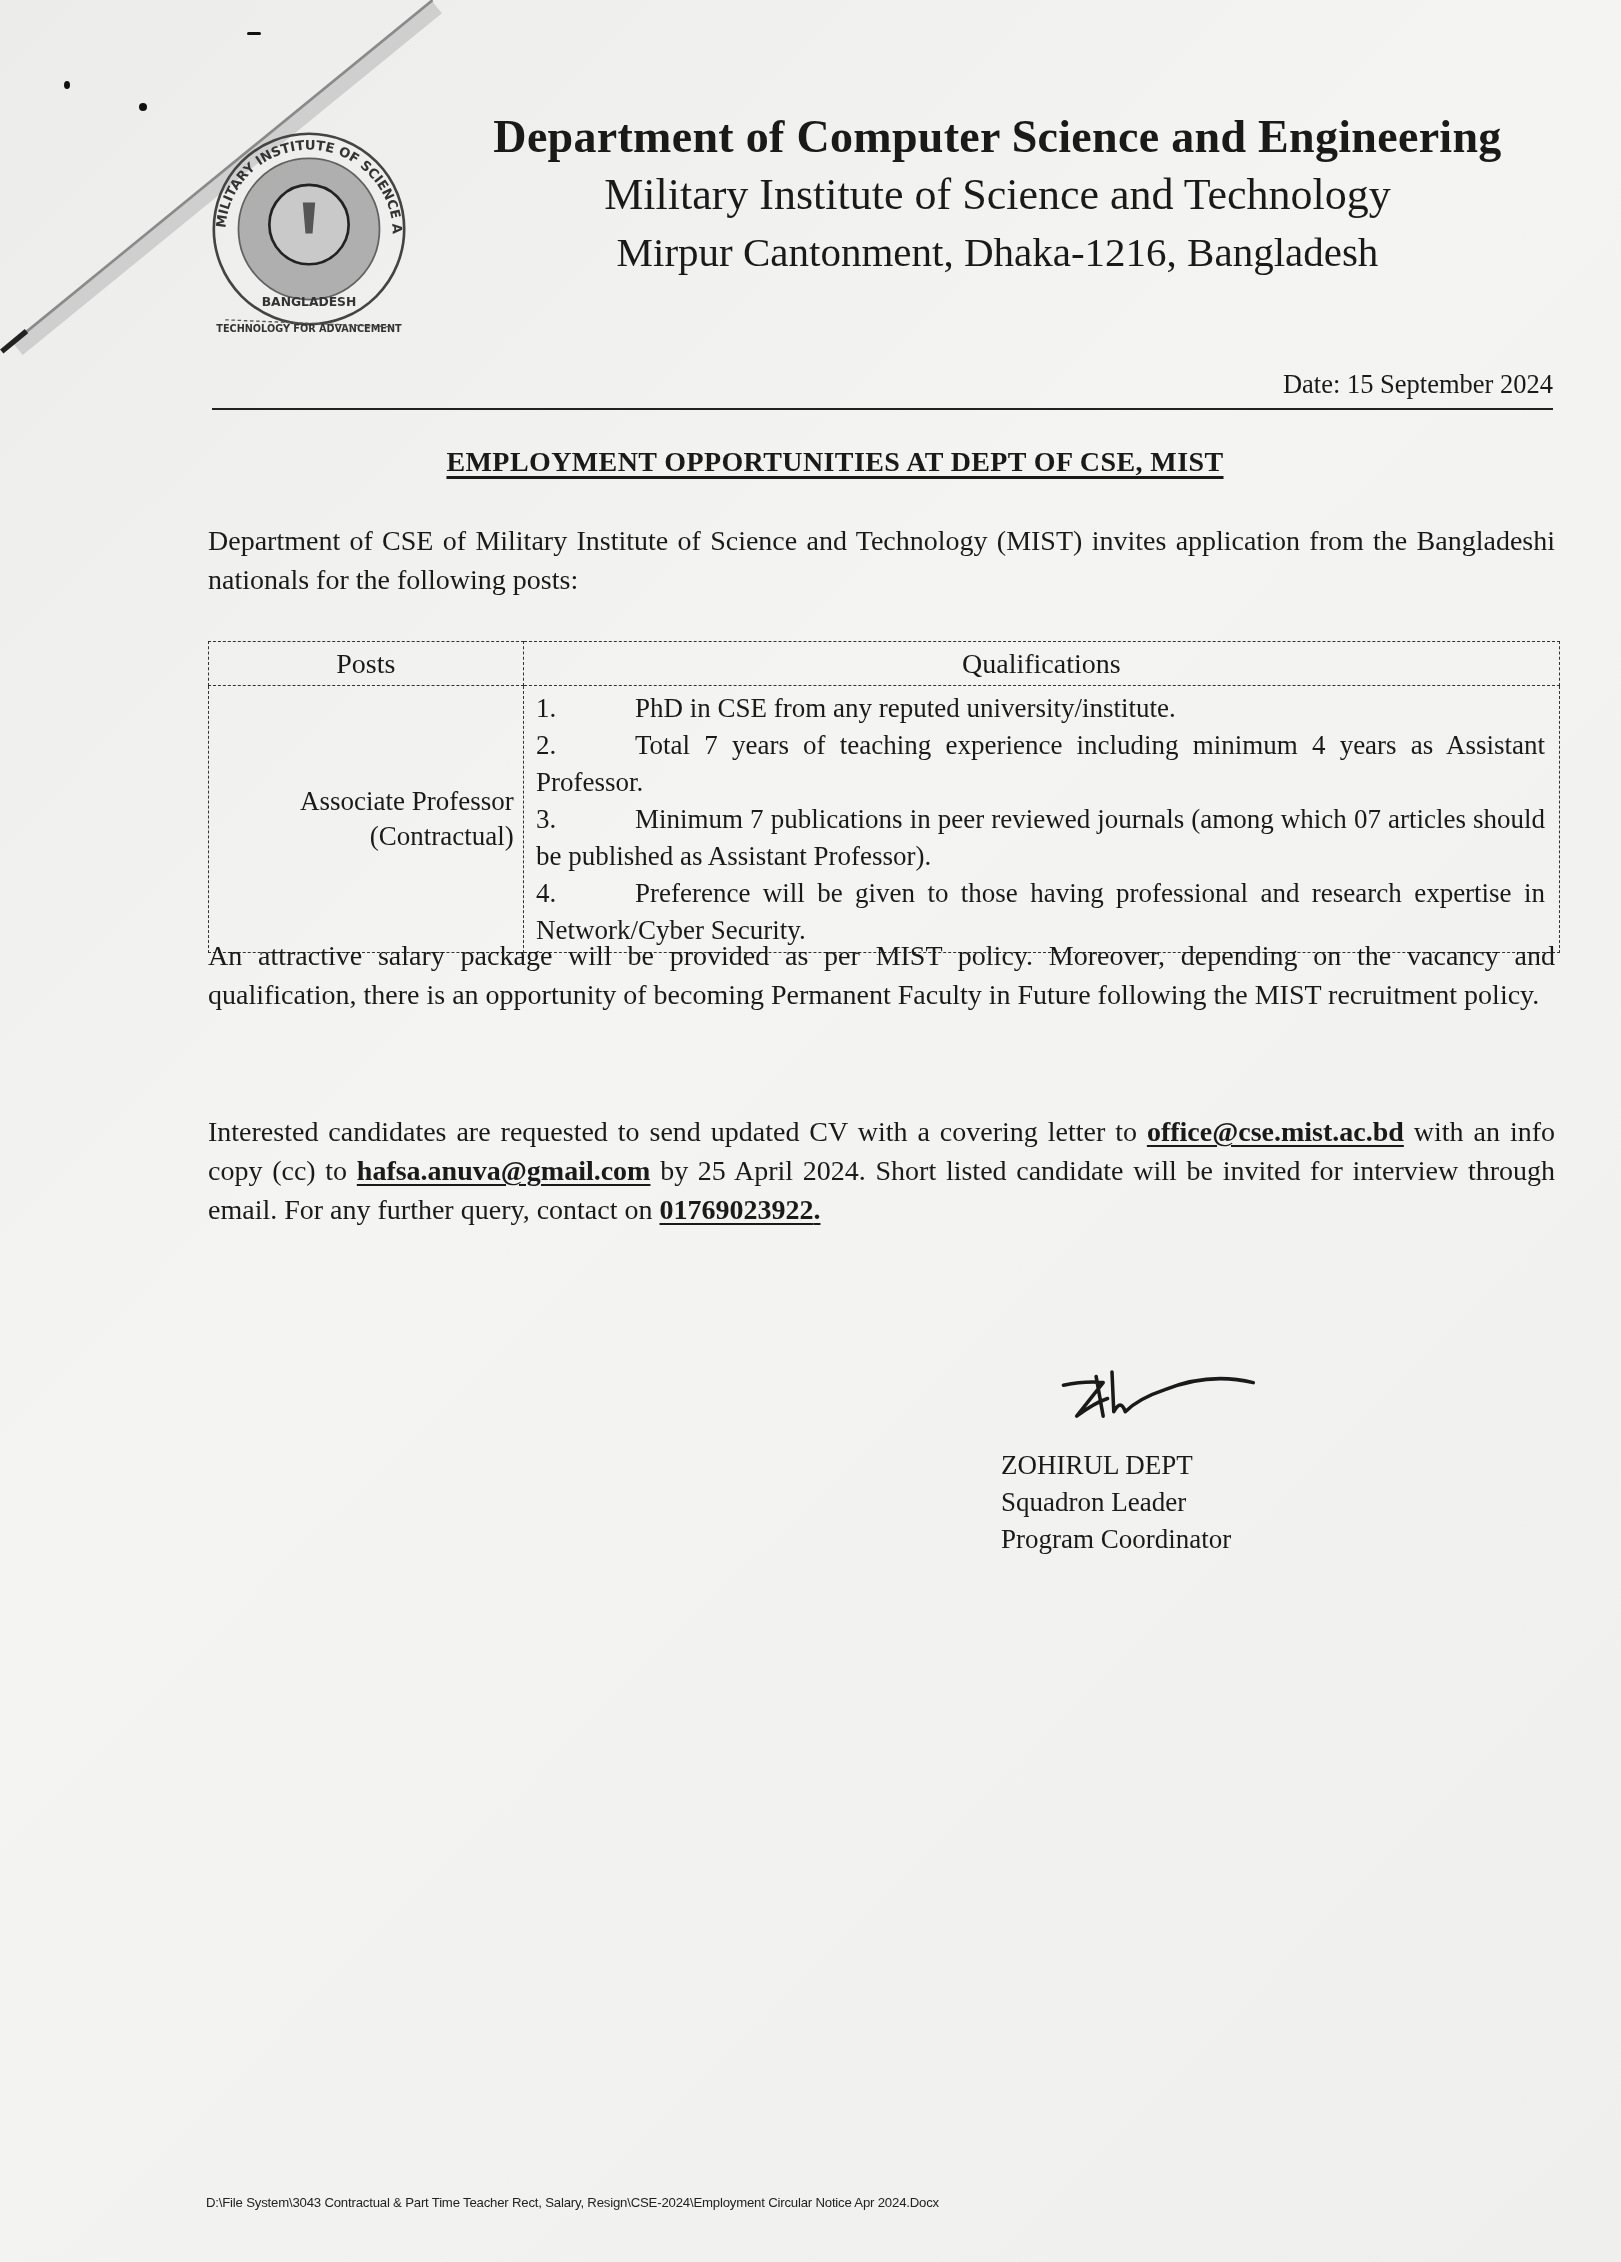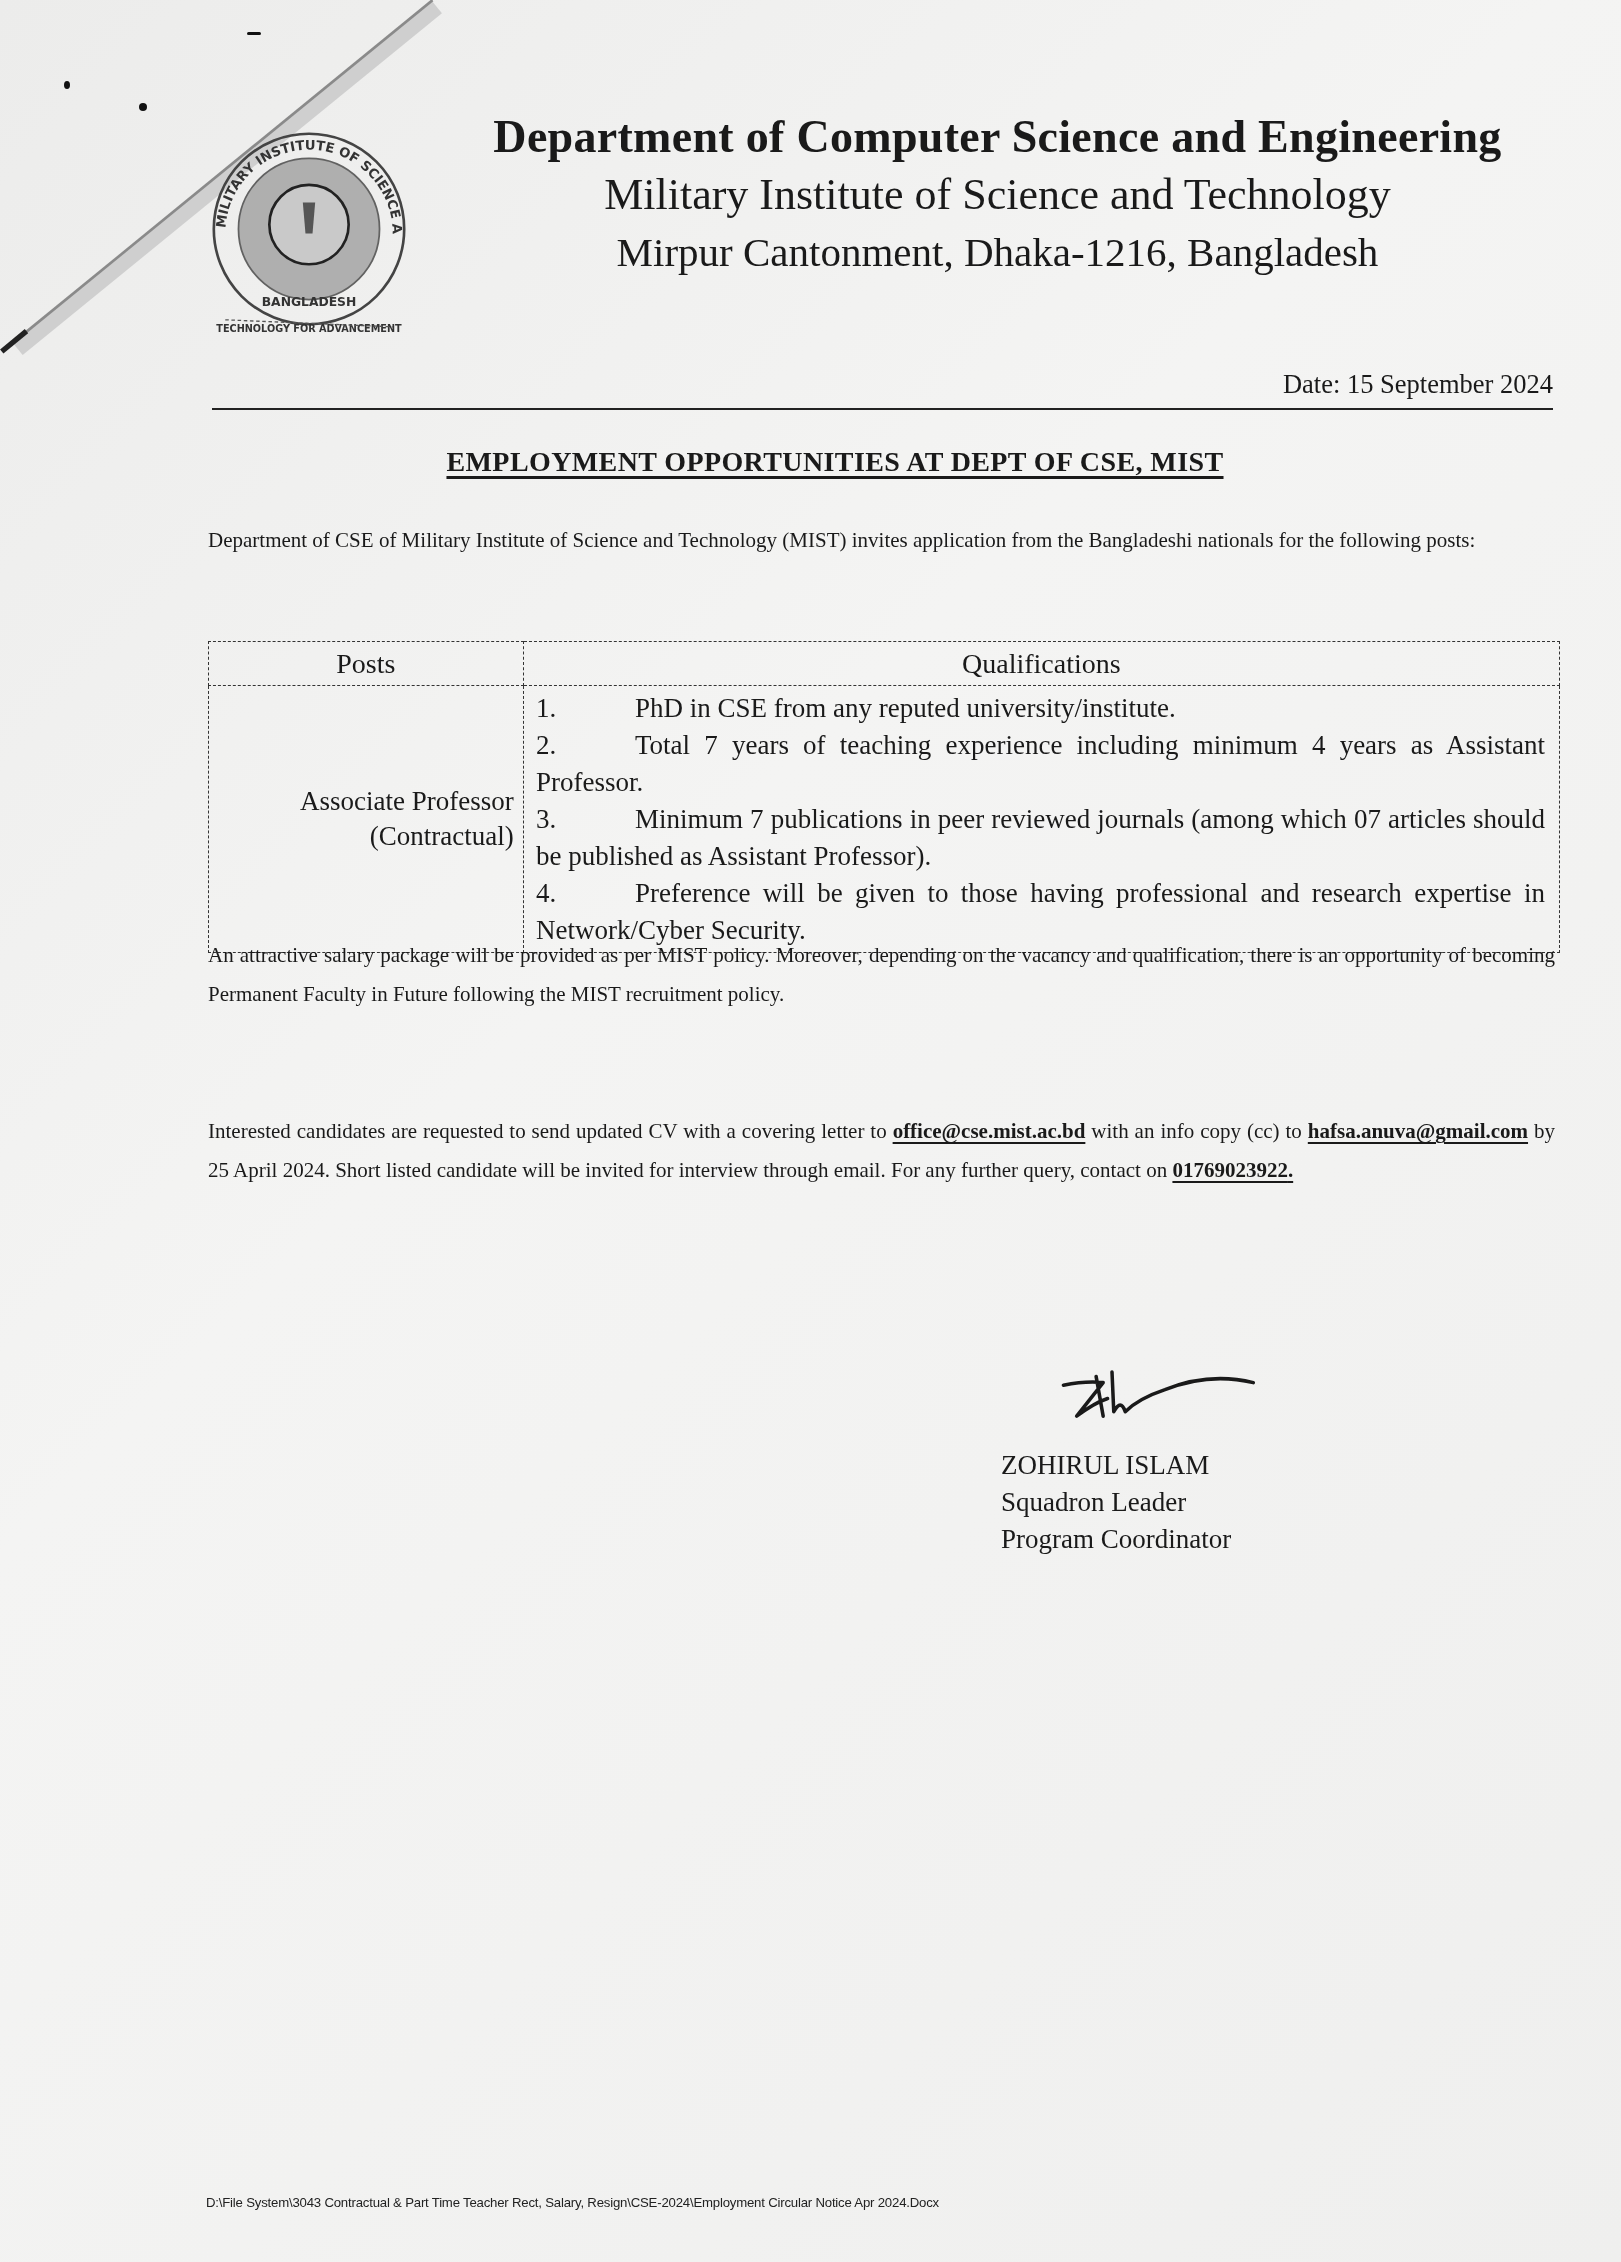--- a/index.html
+++ b/index.html
@@ -13,21 +13,21 @@
   .fold { position: absolute; left: 0; top: 0; width: 459px; height: 371px; pointer-events: none; }
   .dot { position: absolute; background: #111; border-radius: 50%; }
   .logo { position: absolute; left: 190px; top: 110px; width: 238px; height: 238px; }
   .hdr { position: absolute; left: 371px; width: 1253px; text-align: center; }
   .hdr1 { top: 110px; font-size: 46px; font-weight: bold; letter-spacing: 0.3px; }
   .hdr2 { top: 169px; font-size: 44px; }
   .hdr3 { top: 228px; font-size: 41px; }
   .date { position: absolute; right: 69px; top: 369px; font-size: 26.5px; }
   .rule { position: absolute; left: 212px; right: 69px; top: 408px; border-top: 2.6px solid #222; }
   .title { position: absolute; left: 0; right: 0; top: 446px; text-align: center; font-size: 28px; font-weight: bold; text-decoration: underline; text-decoration-thickness: 2.6px; text-underline-offset: 5.3px; letter-spacing: 0.4px; padding-left: 48px; }
-  .para { position: absolute; left: 208px; width: 1347px; font-size: 21px; line-height: 39px; text-align: justify; }
+  .para { position: absolute; left: 208px; width: 1347px; font-size: 28px; line-height: 39px; text-align: justify; }
   .p-intro { top: 521px; }
   .p-salary { top: 936px; }
   .p-apply { top: 1112px; }
   .p-apply .u { font-weight: bold; text-decoration: underline; text-decoration-thickness: 1.8px; text-underline-offset: 3.5px; }
   table.quals { position: absolute; left: 208px; top: 641px; width: 1352px; border-collapse: collapse; font-size: 27px; }
   table.quals th, table.quals td { border: 1.8px dashed #333; vertical-align: middle; }
   table.quals th { font-weight: normal; height: 41px; font-size: 28px; }
   table.quals td.post { width: 296px; padding: 0 8.8px; line-height: 35px; text-align: right; }
   table.quals td.q { padding: 3.5px 14px 3.5px 12.4px; line-height: 37px; text-align: justify; }
   .qi { display: block; }
@@ -102,20 +102,20 @@
   </table>
 
   <div class="para p-salary">An attractive salary package will be provided as per MIST policy. Moreover, depending on the vacancy and qualification, there is an opportunity of becoming Permanent Faculty in Future following the MIST recruitment policy.</div>
 
   <div class="para p-apply"><span>Interested candidates are requested to send updated CV with a covering letter to </span><span class="u">office@cse.mist.ac.bd</span><span> with an info copy (cc) to </span><span class="u">hafsa.anuva@gmail.com</span><span> by 25 April 2024. Short listed candidate will be invited for interview through email. For any further query, contact on </span><span class="u">01769023922</span><span class="u">.</span></div>
 
   <svg class="sig" viewBox="0 0 240 80">
     <path d="M5,25 Q30,20 50,22 L20,60 Q40,45 55,40 M42,15 L50,60 M60,10 L62,55 Q70,40 75,55 Q90,40 120,30 Q170,10 220,22" fill="none" stroke="#1a1a1a" stroke-width="4" stroke-linecap="round" stroke-linejoin="round"></path>
   </svg>
   <div class="signer">
-    <div>ZOHIRUL ISLAM</div>
+    <div>ZOHIRUL DEPT</div>
     <div>Squadron Leader</div>
     <div>Program Coordinator</div>
   </div>
 
   <div class="footer">D:\File System\3043 Contractual &amp; Part Time Teacher Rect, Salary, Resign\CSE-2024\Employment Circular Notice Apr 2024.Docx</div>
 </div>
 
 
 </body></html>

